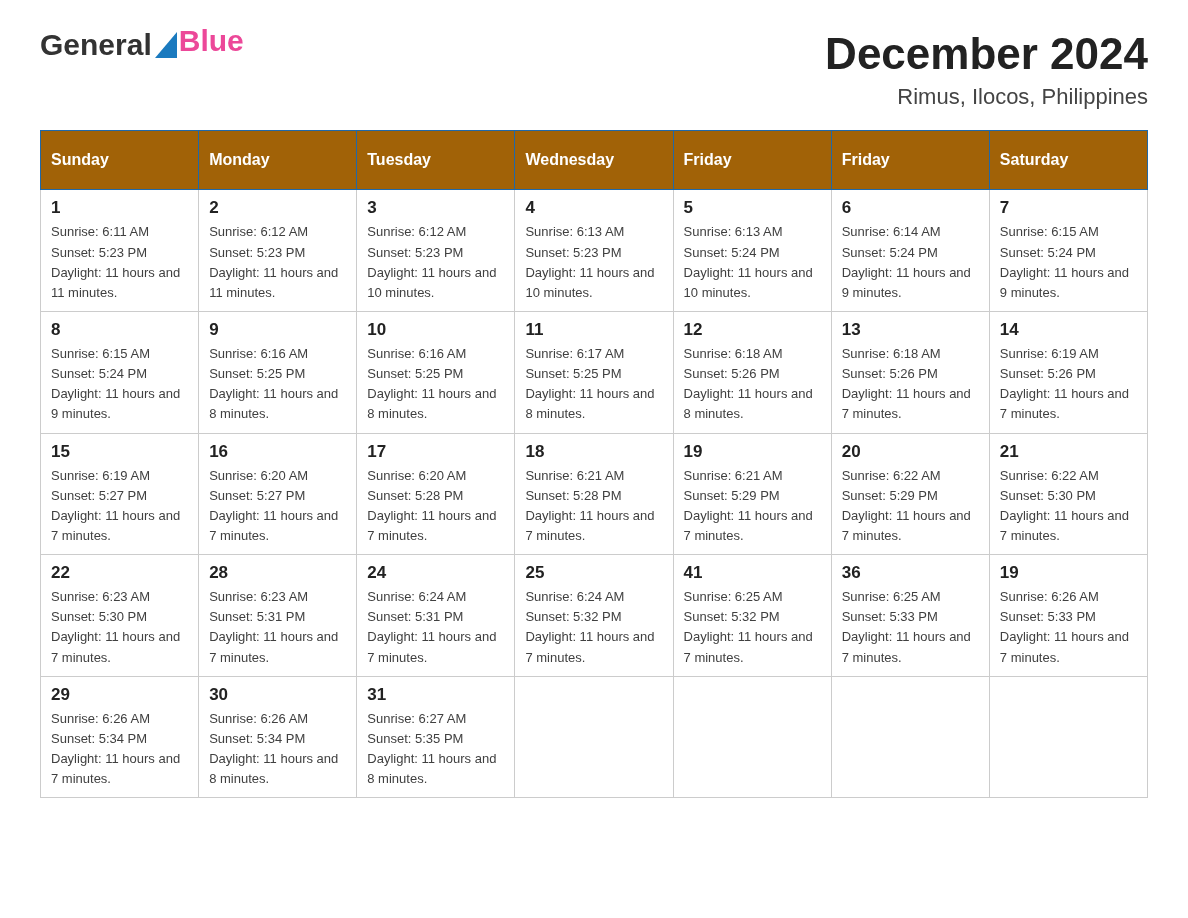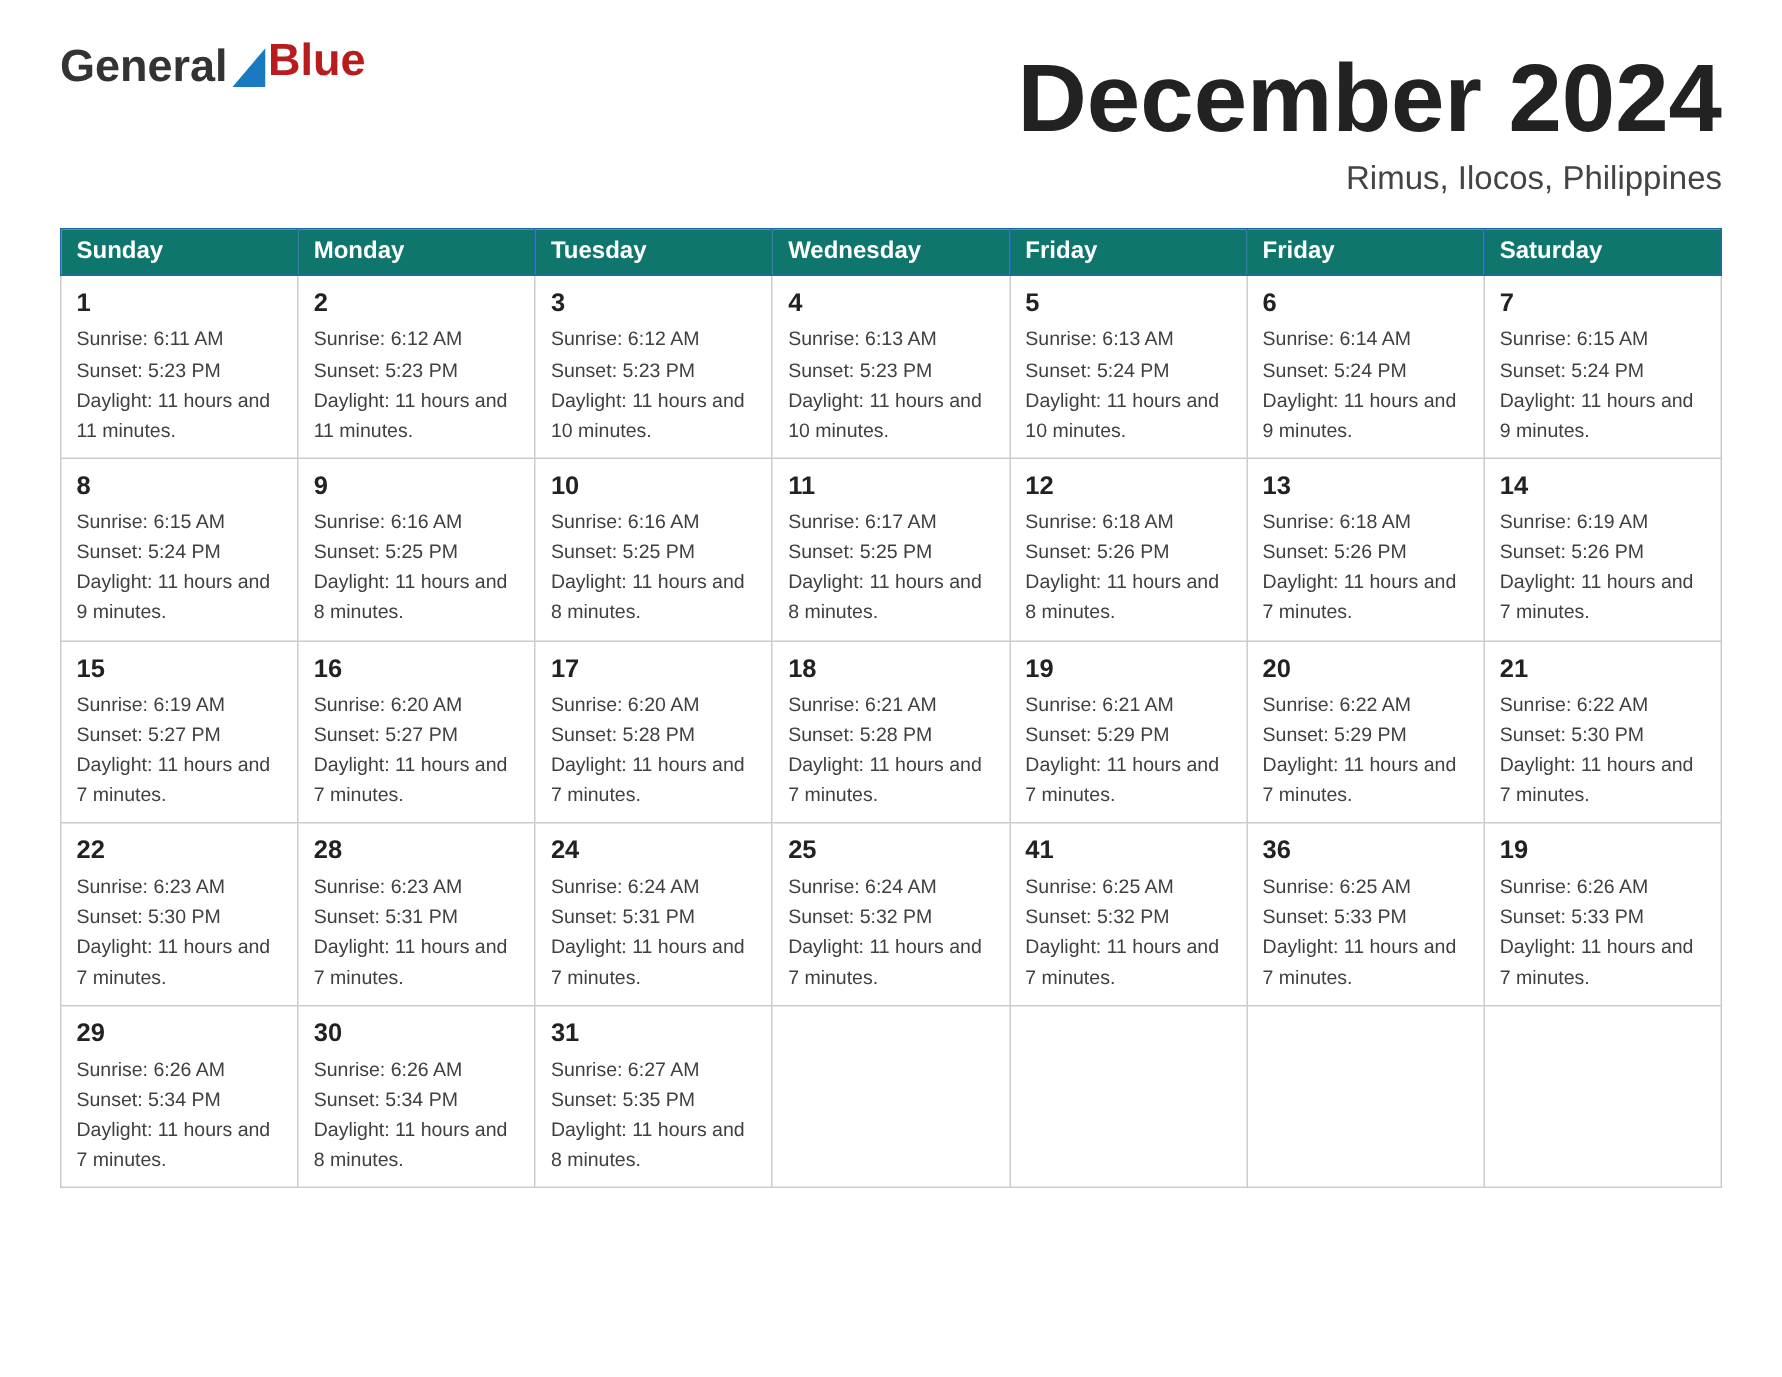--- a/index.html
+++ b/index.html
@@ -17,41 +17,41 @@
       margin-bottom: 20px;
     }
     .logo {
       display: flex;
       align-items: center;
     }
     .title-area {
       text-align: right;
     }
     .month-title {
-      font-size: 64px;
+      font-size: 44px;
       font-weight: bold;
       color: #222;
       line-height: 1.1;
     }
     .location-title {
       font-size: 22px;
       color: #444;
       margin-top: 6px;
     }
     .calendar {
       width: 100%;
       border-collapse: collapse;
       border: 1px solid #bbb;
     }
     .calendar th {
-      background-color: #0f766e;
+      background-color: #a16207;
       color: #fff;
       font-size: 16px;
       font-weight: bold;
-      padding: 6px 10px;
+      padding: 20px 10px;
       text-align: left;
       border: 1px solid #2068a8;
     }
     .calendar td {
       vertical-align: top;
       border: 1px solid #ccc;
       padding: 8px 10px;
       width: 14.28%;
       min-height: 110px;
       font-size: 13px;
@@ -88,21 +88,21 @@
 
 <div class="header">
   <div class="logo">
     <div class="logo-wrap">
       <div class="logo-top">
         <span style="font-size:30px;font-weight:bold;color:#333;font-family:Arial,sans-serif;">General</span>
         <svg width="22" height="26" viewBox="0 0 22 26" style="margin-left:3px;margin-bottom:2px;">
           <polygon points="0,26 22,0 22,26" fill="#1a7abf"></polygon>
         </svg>
       </div>
-      <span style="font-size:30px;font-weight:bold;color:#b91c1c;font-family:Arial,sans-serif;margin-top:-4px;margin-left:2px;">Blue</span>
+      <span style="font-size:30px;font-weight:bold;color:#ec4899;font-family:Arial,sans-serif;margin-top:-4px;margin-left:2px;">Blue</span>
     </div>
   </div>
   <div class="title-area">
     <div class="month-title">December 2024</div>
     <div class="location-title">Rimus, Ilocos, Philippines</div>
   </div>
 </div>
 
 <table class="calendar">
   <thead>

